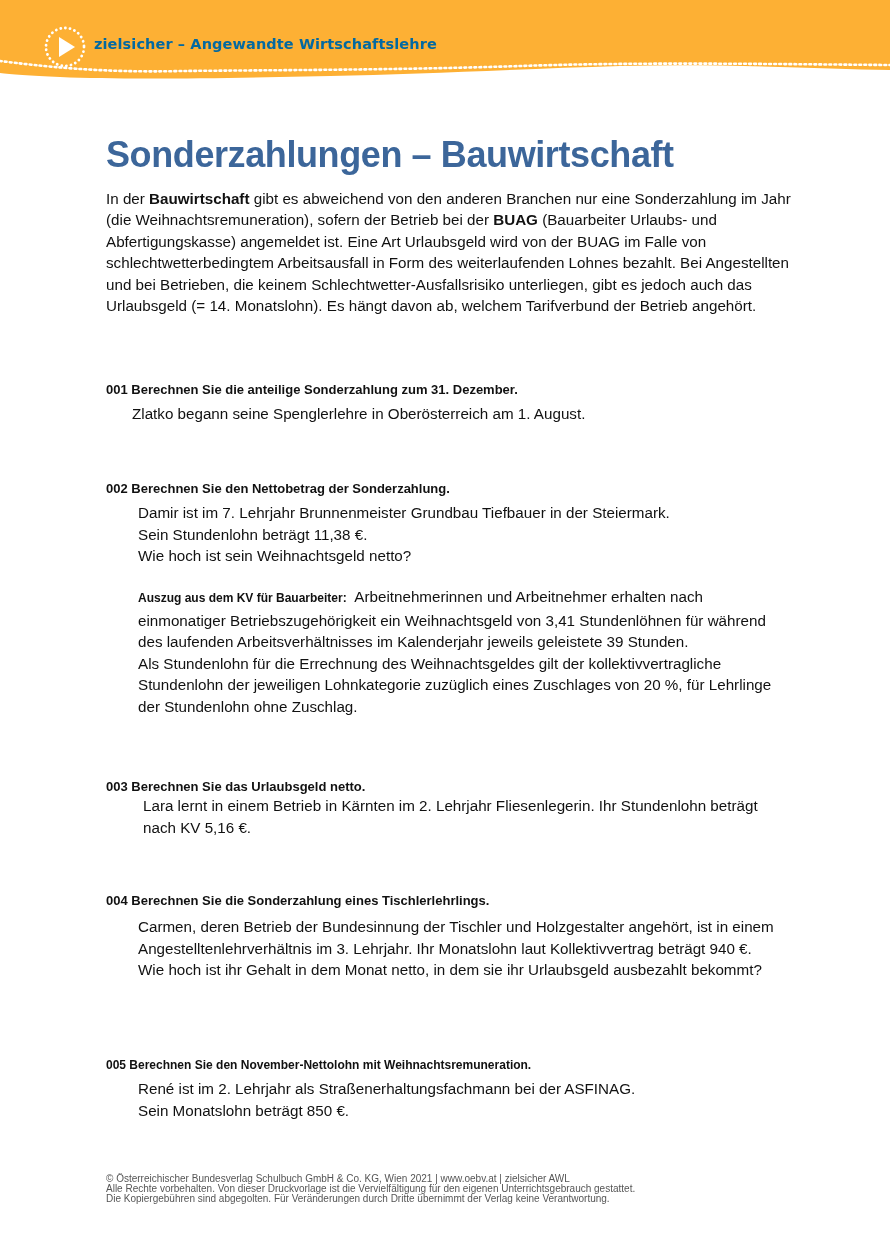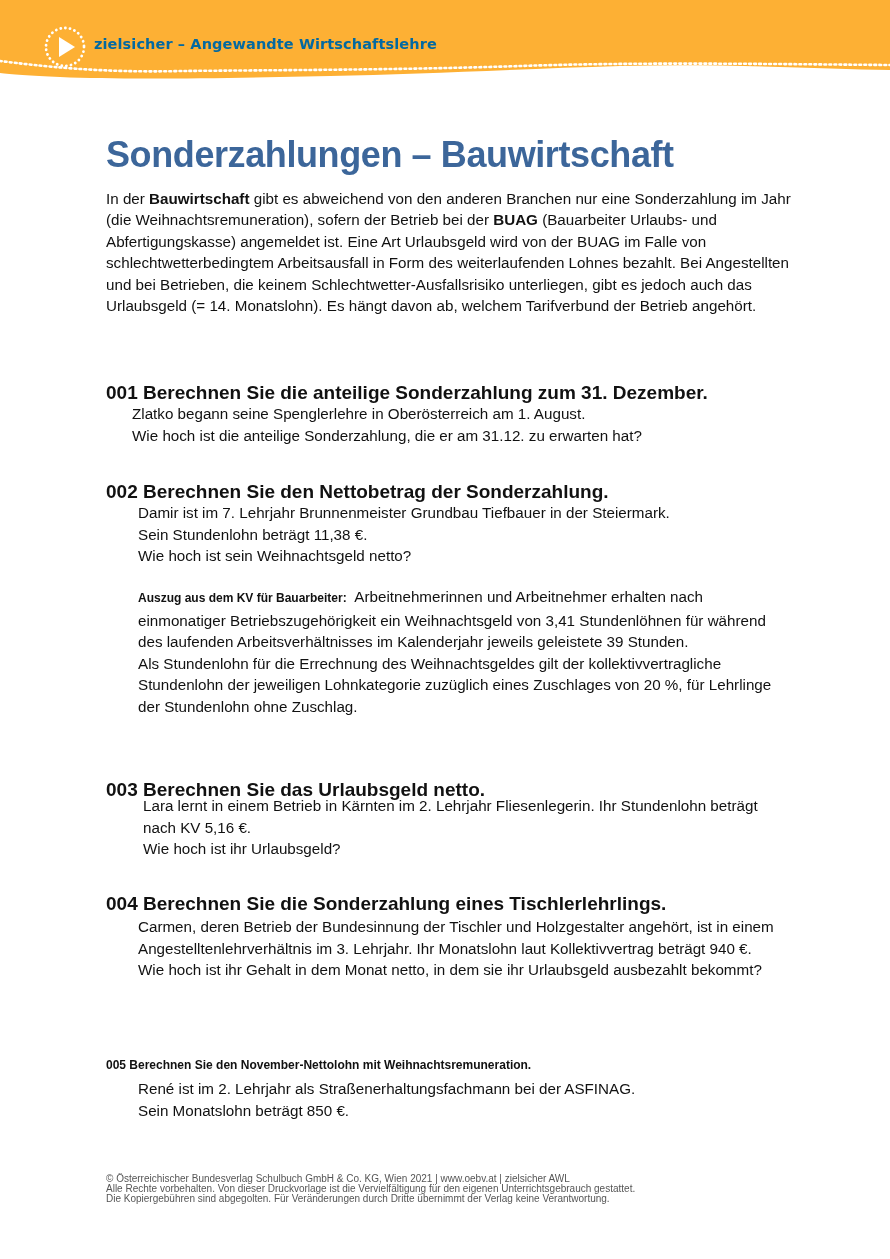--- a/index.html
+++ b/index.html
@@ -18,21 +18,21 @@
     .title {
       position: absolute; left: 106px; top: 134px; margin: 0;
       color: #3c669a; font-size: 36px; font-weight: bold; letter-spacing: -0.4px;
     }
     .intro {
       position: absolute; left: 106px; top: 188px; width: 700px; margin: 0;
       font-size: 15.2px; line-height: 21.4px;
     }
     .task-title {
       position: absolute; left: 106px; margin: 0;
-      font-size: 19px; font-weight: bold;
+      font-size: 13px; font-weight: bold;
     }
     .task-body {
       position: absolute; margin: 0; font-size: 15.2px; line-height: 21.5px;
     }
     .task-body p { margin: 0; }
     .kv-label { font-weight: bold; font-size: 12px; }
     .footer {
       position: absolute; left: 106px; top: 1174px; margin: 0;
       color: #555555; font-size: 10px; line-height: 10px;
     }
@@ -53,38 +53,36 @@
   <div class="brand">zielsicher – Angewandte Wirtschaftslehre</div>
 </div>
 
 <h1 class="title">Sonderzahlungen – Bauwirtschaft</h1>
 
 <p class="intro"><span>In der </span><b>Bauwirtschaft</b><span> gibt es abweichend von den anderen Branchen nur eine Sonderzahlung im Jahr (die Weihnachtsremuneration), sofern der Betrieb bei der </span><b>BUAG</b><span> (Bauarbeiter Urlaubs- und Abfertigungskasse) angemeldet ist. Eine Art Urlaubsgeld wird von der BUAG im Falle von schlechtwetterbedingtem Arbeitsausfall in Form des weiterlaufenden Lohnes bezahlt. Bei Angestellten und bei Betrieben, die keinem Schlechtwetter-Ausfallsrisiko unterliegen, gibt es jedoch auch das Urlaubsgeld (= 14. Monatslohn). Es hängt davon ab, welchem Tarifverbund der Betrieb angehört.</span></p>
 
 <h2 class="task-title" style="top:382px;">001 Berechnen Sie die anteilige Sonderzahlung zum 31. Dezember.</h2>
 <div class="task-body" style="left:132px; top:403px; width:640px;">
   <p>Zlatko begann seine Spenglerlehre in Oberösterreich am 1. August.</p>
-  <p>Wie hoch ist die anteilige Sonderzahlung, die er am 31.12. zu erwarten hat?</p>
 </div>
 
 <h2 class="task-title" style="top:481px;">002 Berechnen Sie den Nettobetrag der Sonderzahlung.</h2>
 <div class="task-body" style="left:138px; top:502px; width:650px;">
   <p>Damir ist im 7. Lehrjahr Brunnenmeister Grundbau Tiefbauer in der Steiermark.</p>
   <p>Sein Stundenlohn beträgt 11,38 €.</p>
   <p>Wie hoch ist sein Weihnachtsgeld netto?</p>
 </div>
 <div class="task-body" style="left:138px; top:586px; width:650px;">
   <p><span class="kv-label">Auszug aus dem KV für Bauarbeiter:</span>&nbsp; <span>Arbeitnehmerinnen und Arbeitnehmer erhalten nach einmonatiger Betriebszugehörigkeit ein Weihnachtsgeld von 3,41 Stundenlöhnen für während des laufenden Arbeitsverhältnisses im Kalenderjahr jeweils geleistete 39 Stunden.</span></p>
   <p>Als Stundenlohn für die Errechnung des Weihnachtsgeldes gilt der kollektivvertragliche Stundenlohn der jeweiligen Lohnkategorie zuzüglich eines Zuschlages von 20 %, für Lehrlinge der Stundenlohn ohne Zuschlag.</p>
 </div>
 
 <h2 class="task-title" style="top:779px;">003 Berechnen Sie das Urlaubsgeld netto.</h2>
 <div class="task-body" style="left:143px; top:795px; width:640px;">
   <p>Lara lernt in einem Betrieb in Kärnten im 2. Lehrjahr Fliesenlegerin. Ihr Stundenlohn beträgt nach KV 5,16 €.</p>
-  <p>Wie hoch ist ihr Urlaubsgeld?</p>
 </div>
 
 <h2 class="task-title" style="top:893px;">004 Berechnen Sie die Sonderzahlung eines Tischlerlehrlings.</h2>
 <div class="task-body" style="left:138px; top:916px; width:652px;">
   <p>Carmen, deren Betrieb der Bundesinnung der Tischler und Holzgestalter angehört, ist in einem Angestelltenlehrverhältnis im 3. Lehrjahr. Ihr Monatslohn laut Kollektivvertrag beträgt 940 €.</p>
   <p>Wie hoch ist ihr Gehalt in dem Monat netto, in dem sie ihr Urlaubsgeld ausbezahlt bekommt?</p>
 </div>
 
 <h2 class="task-title" style="top:1058px; font-size:12px;">005 Berechnen Sie den November-Nettolohn mit Weihnachtsremuneration.</h2>
 <div class="task-body" style="left:138px; top:1078px; width:640px;">

